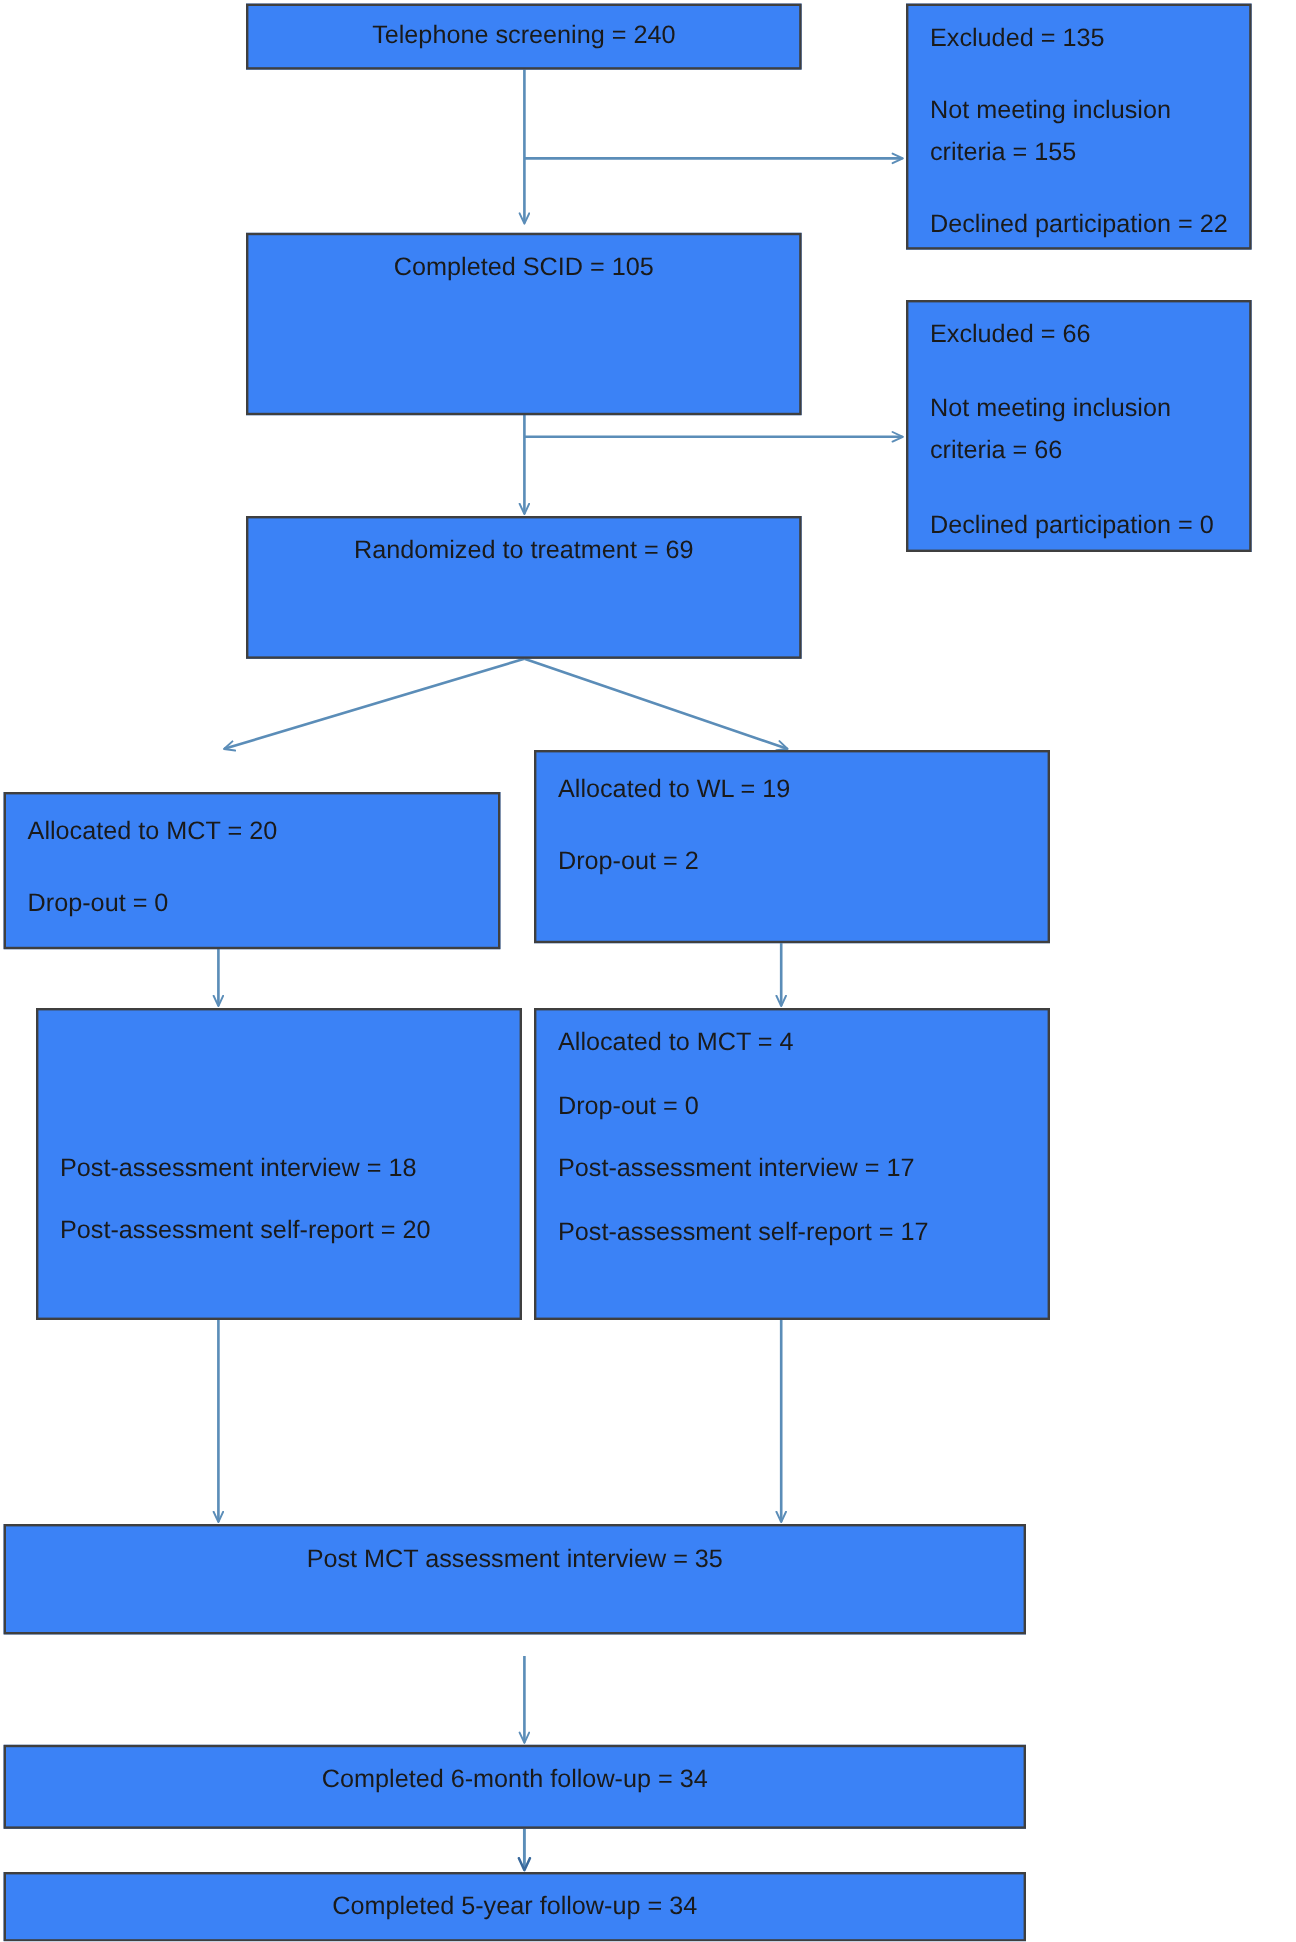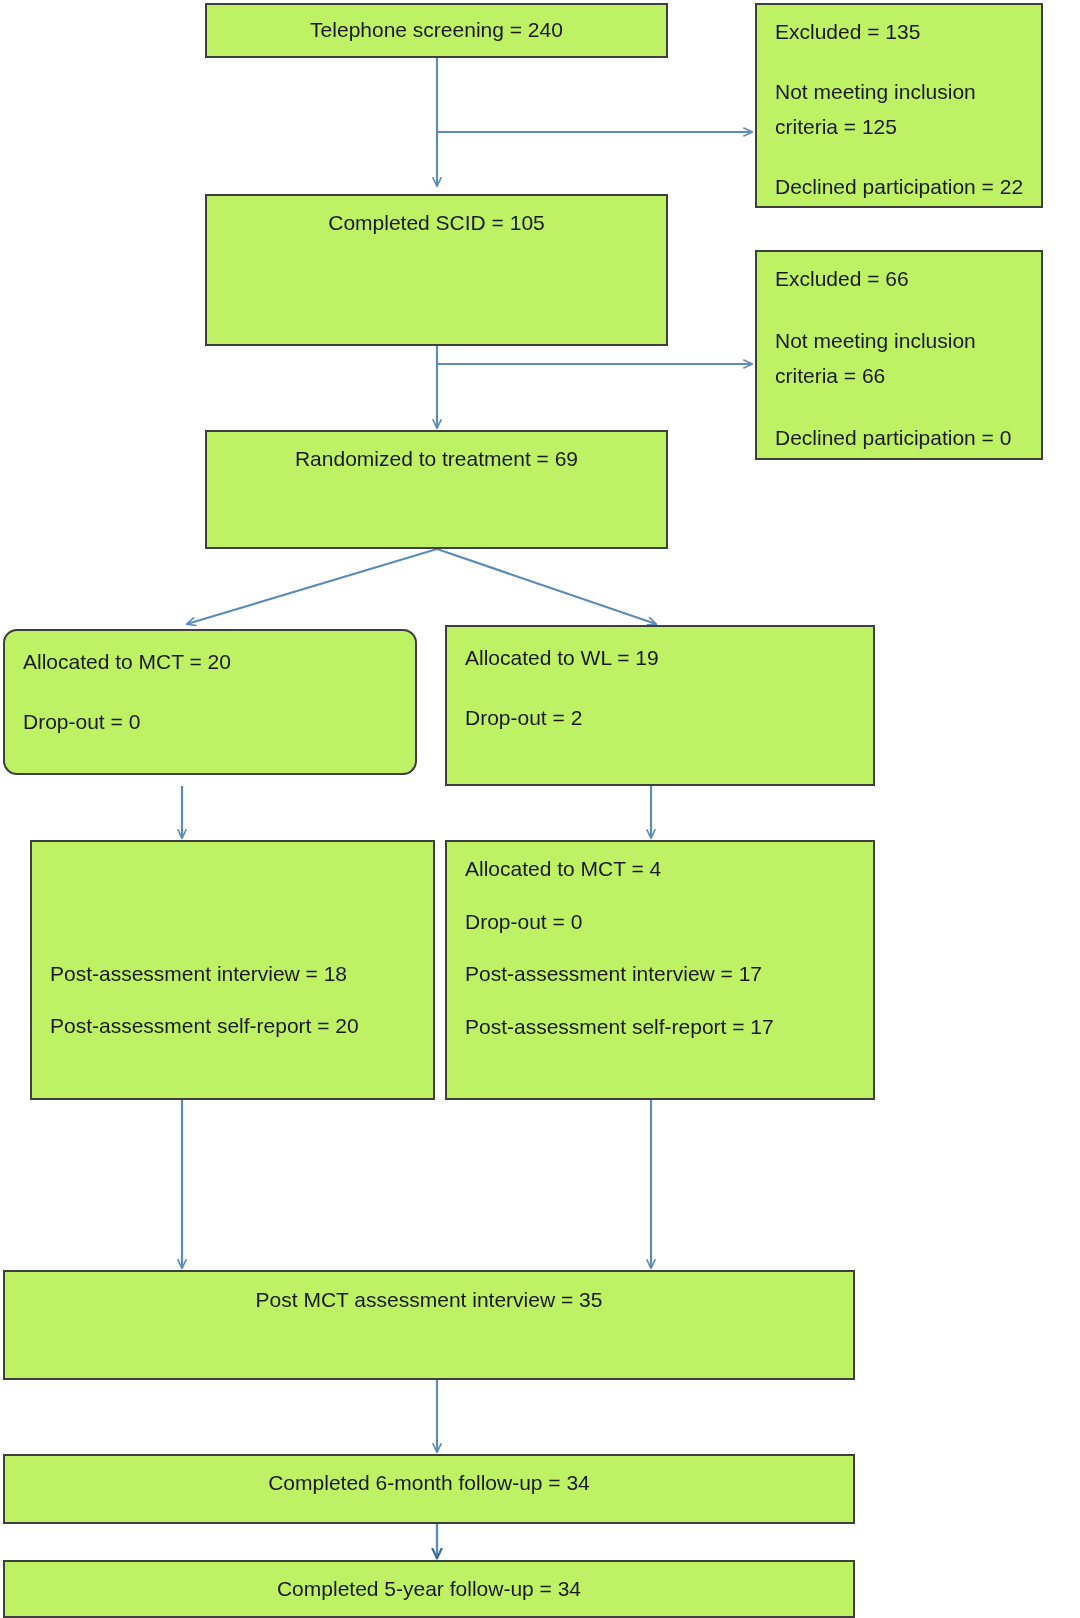--- a/index.html
+++ b/index.html
@@ -13,21 +13,21 @@
     width: 1080px;
     height: 1618px;
     background: #ffffff;
     overflow: hidden;
     font-family: "Liberation Sans", sans-serif;
   }
   .node {
     position: absolute;
     box-sizing: border-box;
     border: 2px solid #3f3f3f;
-    background: #bef264;
+    background: #3b82f6;
     color: #1a1a1a;
     font-size: 21px;
     line-height: 1.25;
     z-index: 2;
   }
   .node .lines {
     position: absolute;
     left: 0;
     right: 0;
     padding: 0 18px;
@@ -115,21 +115,21 @@
   <div class="node align-center" style="left:205px; top:3px; width:463px; height:55px;">
     <div class="lines" style="top:12px;">
       <p class="line">Telephone screening = 240</p>
     </div>
   </div>
 
   <div class="node align-left" style="left:755px; top:3px; width:288px; height:205px;">
     <div class="lines" style="top:14px;">
       <p class="line">Excluded = 135</p>
       <p class="line" style="margin-top:34px;">Not meeting inclusion</p>
-      <p class="line" style="margin-top:8px;">criteria = 125</p>
+      <p class="line" style="margin-top:8px;">criteria = 155</p>
       <p class="line" style="margin-top:34px;">Declined participation = 22</p>
     </div>
   </div>
 
   <div class="node align-center" style="left:205px; top:194px; width:463px; height:152px;">
     <div class="lines" style="top:14px;">
       <p class="line">Completed SCID = 105</p>
     </div>
   </div>
 
@@ -141,21 +141,21 @@
       <p class="line" style="margin-top:36px;">Declined participation = 0</p>
     </div>
   </div>
 
   <div class="node align-center" style="left:205px; top:430px; width:463px; height:119px;">
     <div class="lines" style="top:14px;">
       <p class="line">Randomized to treatment = 69</p>
     </div>
   </div>
 
-  <div class="node align-left" style="left:3px; top:629px; width:414px; height:146px;border-radius:14px;">
+  <div class="node align-left" style="left:3px; top:660px; width:414px; height:131px;">
     <div class="lines" style="top:18px;">
       <p class="line">Allocated to MCT = 20</p>
       <p class="line" style="margin-top:34px;">Drop-out = 0</p>
     </div>
   </div>
 
   <div class="node align-left" style="left:445px; top:625px; width:430px; height:161px;">
     <div class="lines" style="top:18px;">
       <p class="line">Allocated to WL = 19</p>
       <p class="line" style="margin-top:34px;">Drop-out = 2</p>
@@ -171,21 +171,21 @@
 
   <div class="node align-left" style="left:445px; top:840px; width:430px; height:260px;">
     <div class="lines" style="top:14px;">
       <p class="line">Allocated to MCT = 4</p>
       <p class="line" style="margin-top:27px;">Drop-out = 0</p>
       <p class="line" style="margin-top:25px;">Post-assessment interview = 17</p>
       <p class="line" style="margin-top:27px;">Post-assessment self-report = 17</p>
     </div>
   </div>
 
-  <div class="node align-center" style="left:3px; top:1270px; width:852px; height:110px;padding-left:16px;">
+  <div class="node align-center" style="left:3px; top:1270px; width:852px; height:92px;padding-left:16px;">
     <div class="lines" style="top:15px;">
       <p class="line">Post MCT assessment interview = 35</p>
     </div>
   </div>
 
   <div class="node align-center" style="left:3px; top:1454px; width:852px; height:70px;">
     <div class="lines" style="top:14px;">
       <p class="line">Completed 6-month follow-up = 34</p>
     </div>
   </div>

